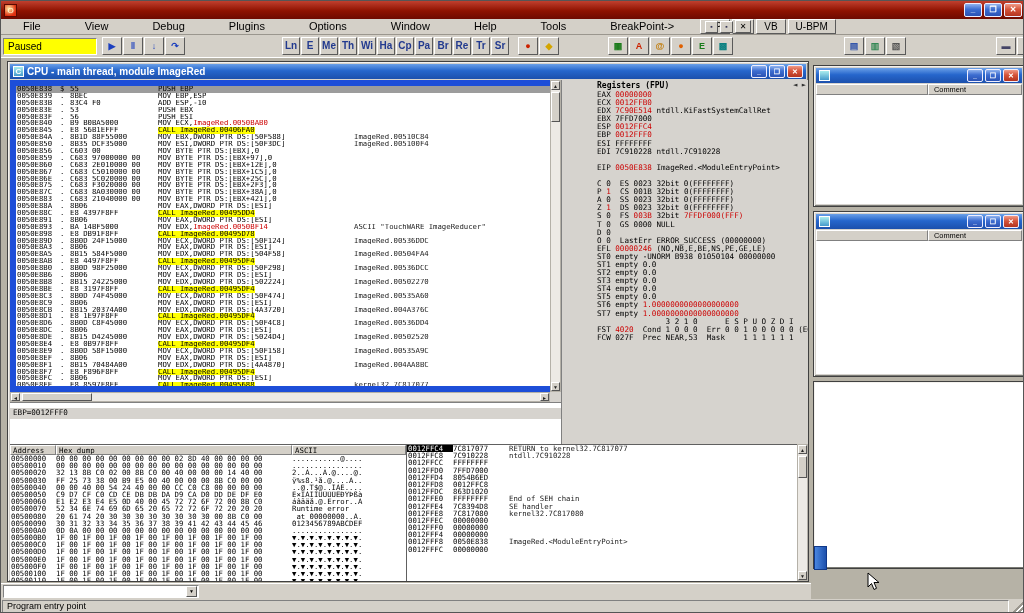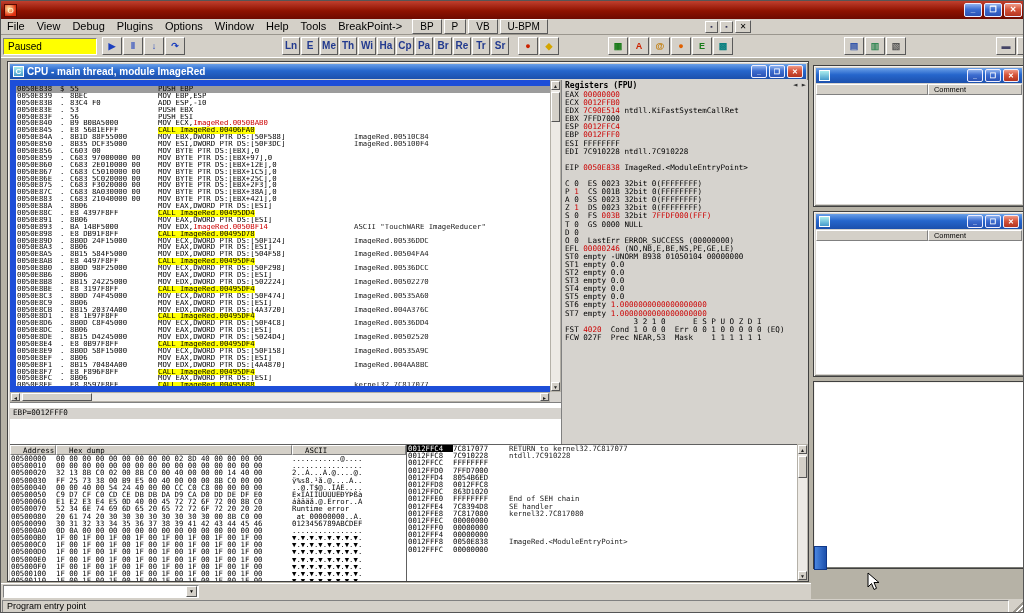--- a/index.html
+++ b/index.html
@@ -16,21 +16,21 @@
   .title-text{font-size:11px;font-weight:bold;flex:1;}
   .winbtns{display:flex;margin-right:3px;}
   .xpbtn{display:inline-block;width:18px;height:14px;margin-left:2px;border:1px solid #eef;border-radius:2px;
     background:linear-gradient(180deg,#8fb2ee 0%,#3c6cd0 45%,#2a52b4 100%);
     color:#fff;font-size:8px;line-height:12px;text-align:center;font-weight:bold;}
   .xpbtn.close{background:linear-gradient(180deg,#f09a88 0%,#d6543a 45%,#b43420 100%);}
   .xpbtn.sm{width:16px;height:13px;font-size:7px;line-height:11px;}
 
   
   .menubar{position:absolute;left:0;top:18px;width:1024px;height:16px;background:#d4d0c8;border-bottom:1px solid #9a968e;font-size:11px;}
-  .menu-item{display:inline-block;padding:1px 6px;color:#000;}
+  .menu-item{display:inline-block;padding:1px 22px;color:#000;}
   .pbtn{display:inline-block;padding:0 7px;margin:0 1px;font-size:10px;line-height:13px;background:#d4d0c8;
     border:1px solid;border-color:#fff #5a5a5a #5a5a5a #fff;}
   .menu-right{position:absolute;left:704px;top:1px;display:flex;align-items:center;}
   .mini{width:13px;height:12px;margin-right:2px;background:#d4d0c8;border:1px solid;border-color:#fff #5a5a5a #5a5a5a #fff;
     font-size:7px;line-height:10px;text-align:center;color:#335;}
   .mclose{width:16px;height:13px;background:#d4d0c8;border:1px solid;border-color:#fff #5a5a5a #5a5a5a #fff;
     font-size:8px;line-height:11px;text-align:center;color:#000;}
 
   
   .toolbar{position:absolute;left:0;top:34px;width:1024px;height:23px;background:#d4d0c8;border-bottom:1px solid #fff;
@@ -82,32 +82,32 @@
   .vscroll{position:absolute;width:11px;background:#edeae5;border:1px solid #b5b1a8;}
   .hscroll{position:absolute;height:10px;background:#edeae5;border:1px solid #b5b1a8;}
   .sarw{position:absolute;width:9px;height:9px;background:#d4d0c8;border:1px solid;border-color:#fff #555 #555 #fff;
     font-size:5px;line-height:8px;text-align:center;color:#222;}
   .sthumb{position:absolute;background:#d4d0c8;border:1px solid;border-color:#fff #555 #555 #fff;}
 
   .vs1{left:542px;top:18px;height:312px;}
   .hs1{left:2px;top:330px;width:540px;}
   .vs2{left:789px;top:382px;height:137px;}
 
-  .regs{position:absolute;left:553px;top:18px;width:247px;height:364px;background:#d6d3ce;border-left:1px solid #808080;overflow:hidden;}
+  .regs{position:absolute;left:553px;top:18px;width:247px;height:364px;background:#d6d3ce;border-left:1px solid #808080;overflow:hidden;padding-left:32px;}
   .reghdr{height:11px;font-size:8px;font-weight:bold;padding:1px 3px 0;color:#000;position:relative;}
   .regpager{position:absolute;right:2px;top:1px;font-size:7px;color:#333;}
   .rline{height:8.1px;line-height:8px;font-size:7.6px;white-space:pre;padding-left:3px;overflow:hidden;}
 
   .infopane{position:absolute;left:2px;top:340px;width:551px;height:42px;background:#fff;border-top:1px solid #808080;}
   .infoline{position:absolute;left:0;top:5px;width:100%;height:11px;background:#d6d3ce;
     font-size:7.6px;line-height:10px;padding-left:3px;}
 
   .dumppane{position:absolute;left:2px;top:382px;width:396px;height:137px;background:#fff;border-top:1px solid #606060;overflow:hidden;}
   .dhdr{display:flex;height:10px;background:#d4d0c8;font-size:7.4px;line-height:9px;}
-  .dhdr>span{border:1px solid;border-color:#fff #808080 #808080 #fff;padding-left:12px;overflow:hidden;}
+  .dhdr>span{border:1px solid;border-color:#fff #808080 #808080 #fff;padding-left:2px;overflow:hidden;}
   .dh1{width:46px;}.dh2{width:236px;}.dh3{flex:1;}
   .mrow{height:7.2px;line-height:7px;font-size:7.3px;white-space:pre;overflow:hidden;}
   .mrow span{display:inline-block;vertical-align:top;height:7.2px;overflow:hidden;}
   .ma{width:46px;padding-left:1px;}
   .mh{width:236px;}
   .ms{width:110px;}
 
   .stackpane{position:absolute;left:398px;top:382px;width:391px;height:137px;background:#fff;
     border-left:1px solid #606060;border-top:1px solid #606060;overflow:hidden;}
   .srow{height:7.2px;line-height:7px;font-size:7.3px;white-space:pre;overflow:hidden;}

